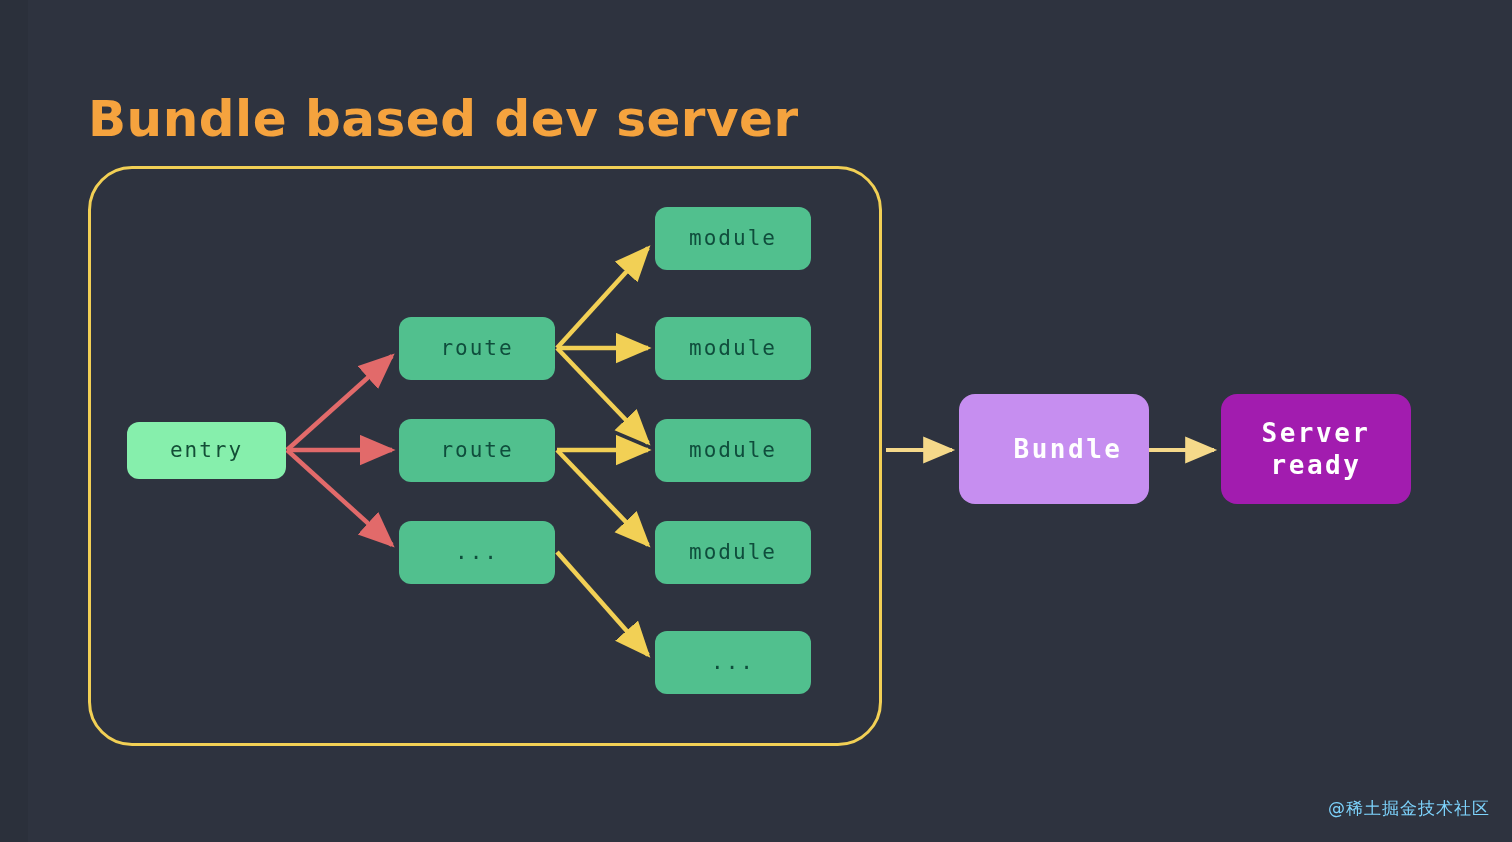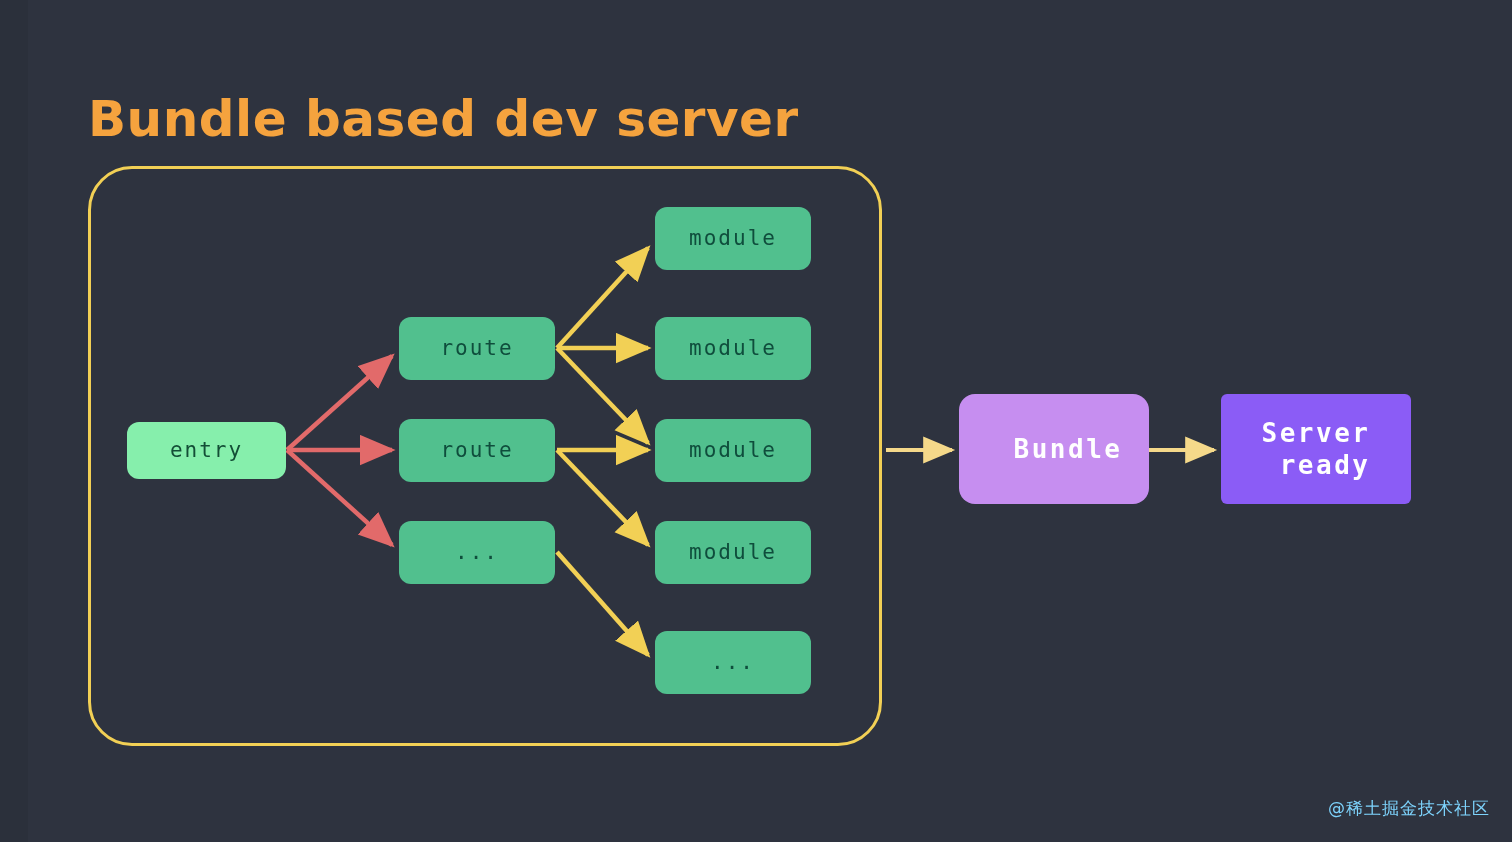--- a/index.html
+++ b/index.html
@@ -47,46 +47,46 @@
   .node {
     position: absolute;
     box-sizing: border-box;
     border-radius: 12px;
     display: flex;
     align-items: center;
     justify-content: center;
     font-family: "DejaVu Sans Mono", monospace;
     font-size: 21px;
     letter-spacing: 2px;
-    text-align: right;
+    text-align: center;
     line-height: 1.25;
   }
   .node-entry {
     background: #86efac;
     color: #134e36;
   }
   .node-green {
     background: #51c08e;
     color: #0f4d3c;
   }
   .node-bundle {
     background: #c68ef0;
     color: #ffffff;
     font-weight: 700;
     font-size: 26px;
     letter-spacing: 2.5px;
     border-radius: 16px;
   }
   .node-server {
-    background: #8b5cf6;
+    background: #a21caf;
     color: #ffffff;
     font-weight: 700;
     font-size: 26px;
     letter-spacing: 2.5px;
-    border-radius: 6px;
+    border-radius: 16px;
     white-space: pre-line;
   }
   .dots {
     letter-spacing: 2px;
     
   }
   svg#edges {
     position: absolute;
     left: 0; top: 0;
     width: 1512px;

